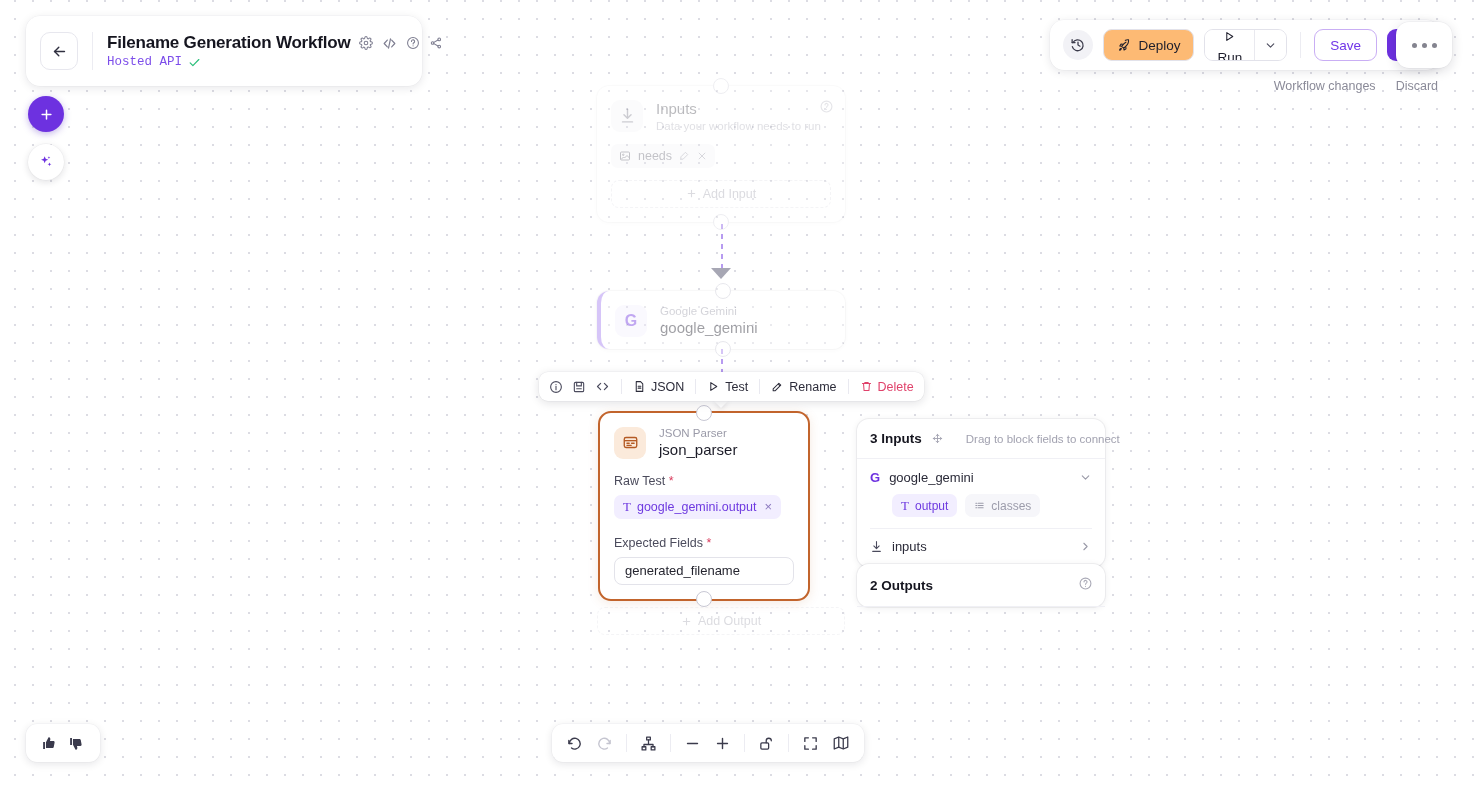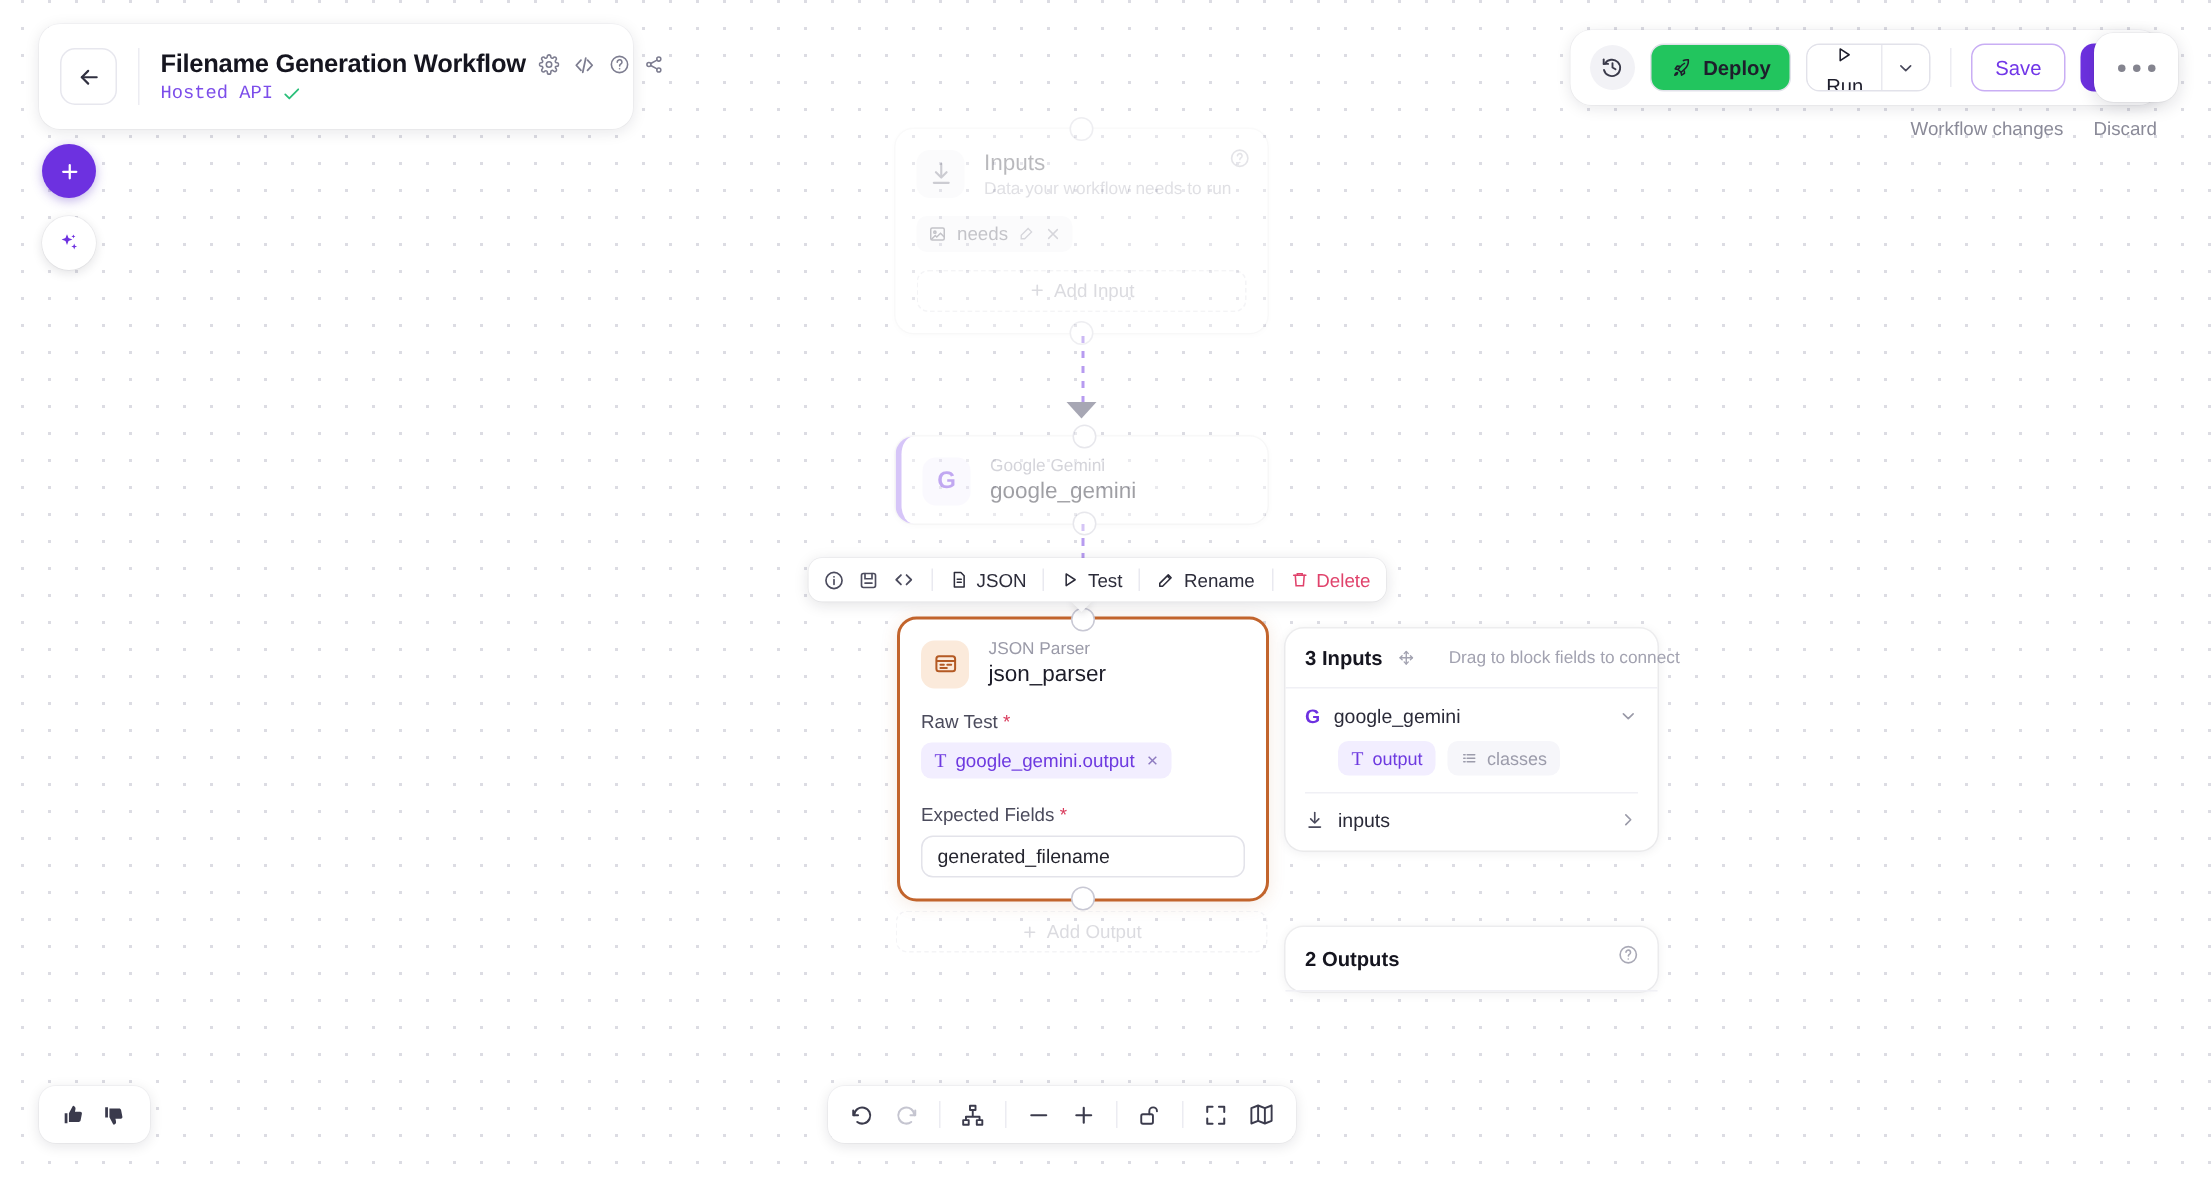--- a/index.html
+++ b/index.html
@@ -60,23 +60,23 @@
     position:absolute; right:34px; top:20px; height:50px;
     background:#fff; border-radius:14px;
     box-shadow:0 2px 10px rgba(20,20,40,.10), 0 0 0 .5px rgba(20,20,40,.04);
     display:flex; align-items:center; gap:10px; padding:0 13px;
   }
   #history-btn {
     width:30px; height:30px; border-radius:50%; background:#f2f2f6; color:#3a3a4a;
     display:flex; align-items:center; justify-content:center; cursor:pointer; flex:none;
   }
   .tb-btn {
-    height:32px; border:1px solid #e2e2ea; border-radius:9px; background:#22c55e;
+    height:32px; border:1px solid #e2e2ea; border-radius:9px; background:#fdba74;
     display:flex; align-items:center; gap:7px; padding:0 13px;
-    font-size:13.5px; color:#1e1e2c; cursor:pointer; white-space:nowrap;font-weight:bold;
+    font-size:13.5px; color:#1e1e2c; cursor:pointer; white-space:nowrap;
   }
   #run-group { display:flex; align-items:center; height:32px; border:1px solid #e2e2ea; border-radius:9px; overflow:hidden; }
   #run-btn {
     display:flex; align-items:center; gap:7px; padding:0 12px; height:100%;
     font-size:13.5px; color:#1e1e2c; cursor:pointer; background:#fff;flex-direction:column;
   }
   #run-caret {
     width:32px; height:100%; border-left:1px solid #e9e9ef; background:#fff;
     display:flex; align-items:center; justify-content:center; cursor:pointer; color:#4a4a5c;
   }
@@ -130,21 +130,21 @@
     font-size:12.5px; color:#8c8c9b; cursor:pointer;
   }
 
   #gemini-node {
     left:597px; top:291px; width:248px; opacity:.42;
     border-left:4px solid #9f77ef; border-radius:12px;
   }
   #gemini-node .node-tile { background:#f5f1fe; color:#6d31e0; font-weight:700; font-size:16px; }
 
   #parser-node {
-    left:598px; top:411px; width:248px;
+    left:598px; top:411px; width:212px;
     border:2px solid #c2642c; border-radius:13px;
     box-shadow:0 2px 11px rgba(180,90,30,.13);
   }
   #parser-node .node-tile { background:#fbeadb; color:#b45a24; }
   .field-label { font-size:12.5px; color:#4b4b5c; padding:3px 14px 7px 14px; }
   .req { color:#d93b5c; }
   .ref-chip {
     margin:0 14px; display:inline-flex; align-items:center; gap:6px; height:24px;
     padding:0 9px; border-radius:7px; background:#f2eeff; font-size:12.5px;
     color:#6e3ae0; font-weight:500; cursor:pointer;
@@ -194,21 +194,21 @@
     border-top:8px solid #ffffff; z-index:19;
     filter: drop-shadow(0 2px 2px rgba(20,20,40,.10));
   }
 
   
   .panel {
     position:absolute; background:#fff; border-radius:12px;
     box-shadow:0 1px 7px rgba(20,20,40,.08), 0 0 0 1px rgba(20,20,40,.05);
   }
   #inputs-panel { left:857px; top:419px; width:248px; }
-  #outputs-panel { left:857px; top:618px; width:248px;text-align:center; }
+  #outputs-panel { left:857px; top:564px; width:248px;text-align:center; }
   .panel-head {
     display:flex; align-items:center; gap:10px; padding:12px 13px;
     border-bottom:1px solid #f0f0f5;
   }
   .panel-title { font-size:13.5px; font-weight:700; color:#15151f; white-space:nowrap; }
   .panel-hint { display:flex; align-items:center; gap:23px; font-size:11.5px; color:#a2a2b0; white-space:nowrap; }
   .panel-body { padding:11px 13px 13px 13px; }
   .src-row { display:flex; align-items:center; gap:9px; cursor:pointer; }
   .src-name { font-size:13px; color:#2a2a38; flex:1; }
   .gmark { color:#6d31e0; font-weight:700; font-size:13px; }

